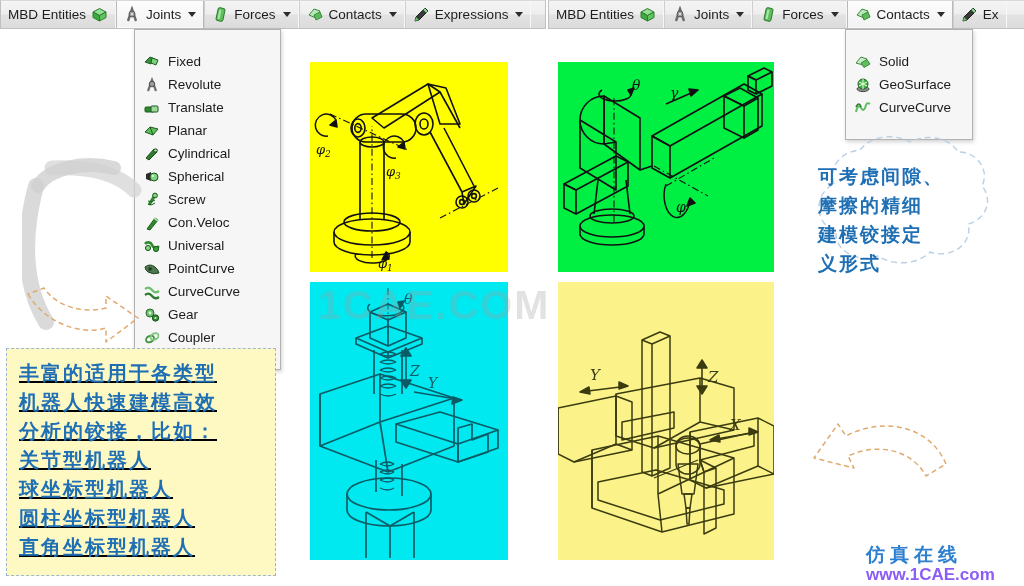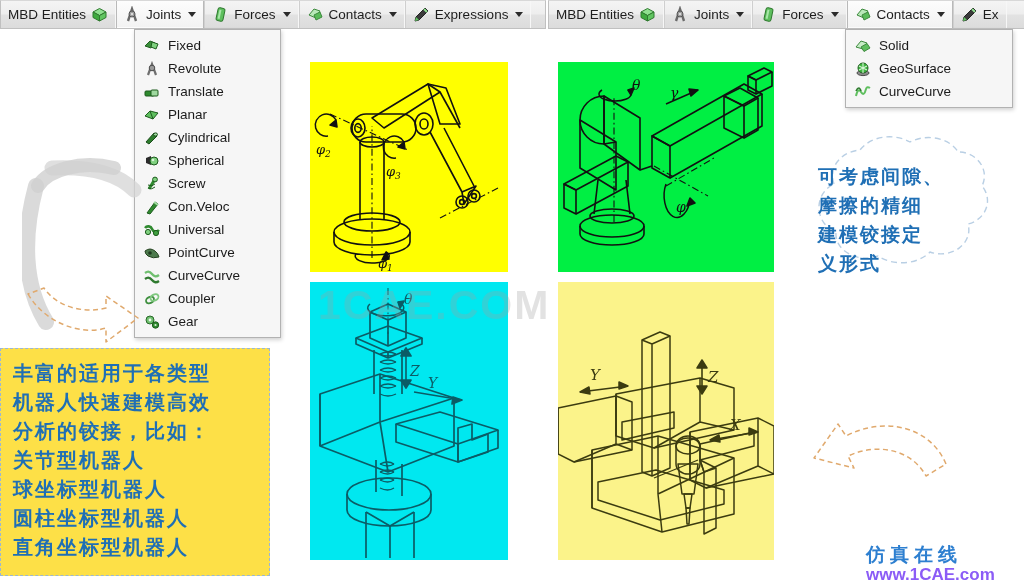--- a/index.html
+++ b/index.html
@@ -40,24 +40,24 @@
     border-top:5px solid #2b2b2b;
   }
   .ico{width:17px;height:17px;flex:0 0 17px;display:block;}
 
   
   .menu{
     position:absolute;
     background:#f6f6f6;
     border:1px solid #b2b2b2;
     box-shadow:1px 2px 4px rgba(0,0,0,.18);
-    padding:4px 0;box-sizing:border-box;
+    padding:20px 0;box-sizing:border-box;
   }
   .menu-joints{left:134px;top:29px;width:147px;}
-  .menu-contacts{left:845px;top:29px;width:168px;}
+  .menu-contacts{left:845px;top:29px;width:128px;}
   .mi{
     display:flex;align-items:center;gap:8px;
     height:23px;padding:0 9px;box-sizing:border-box;
     font-size:13.5px;color:#1b1b1b;white-space:nowrap;cursor:default;
   }
   .mi .ico{width:16px;height:16px;flex:0 0 16px;}
 
   
   .panel{position:absolute;overflow:hidden;}
   .panel svg{display:block;width:100%;height:100%;}
@@ -70,23 +70,24 @@
   .wm{
     position:absolute;left:318px;top:282px;width:560px;
     font-size:41px;font-weight:bold;letter-spacing:2px;
     color:rgba(160,160,160,.30);
     font-family:"Liberation Sans",sans-serif;
     pointer-events:none;user-select:none;
   }
 
   
   .note-box{
-    position:absolute;left:0;top:348px;width:270px;height:228px;
-    border:1px dashed #9bb7d4;background:#fde047;box-sizing:border-box;
+    position:absolute;left:6px;top:348px;width:270px;height:228px;
+    border:1px dashed #9bb7d4;background:#fef9c3;box-sizing:border-box;
     padding:10px 12px;
+    text-decoration:underline;
   }
   .note-line{
     font-family:"DejaVu Sans","Liberation Sans",sans-serif;
     font-size:20px;font-weight:bold;color:#1f6fb5;
     letter-spacing:2px;line-height:29px;white-space:nowrap;
   }
 
   .cloud{position:absolute;left:792px;top:126px;width:232px;height:190px;}
   .cloud svg{position:absolute;left:0;top:0;}
   .cloud-text{
@@ -496,34 +497,34 @@
     <div class="mi">
       <span class="ico"><svg viewBox="0 0 16 16">
             <path d="M1 5 q4 -3 7 1 q3 4 7 1" stroke="#6fbf6f" stroke-width="2.3" fill="none"></path>
             <path d="M1 11 q4 -3 7 1 q3 4 7 1" stroke="#2f7a2f" stroke-width="2.3" fill="none"></path>
           </svg></span>
       <span>CurveCurve</span>
     </div>
 
     <div class="mi">
       <span class="ico"><svg viewBox="0 0 16 16">
-            <ellipse cx="6" cy="9" rx="4.2" ry="3" fill="none" stroke="#3f8f3f" stroke-width="1.8" transform="rotate(-28 6 9)"></ellipse>
-            <ellipse cx="10.5" cy="6.5" rx="4.2" ry="3" fill="none" stroke="#7fc87f" stroke-width="1.8" transform="rotate(-28 10.5 6.5)"></ellipse>
-          </svg></span>
-      <span>Coupler</span>
-    </div>
-
-    <div class="mi">
-      <span class="ico"><svg viewBox="0 0 16 16">
             <circle cx="6" cy="6" r="4" fill="#6fc06f" stroke="#2a6a2a"></circle>
             <circle cx="6" cy="6" r="1.4" fill="#eaf7ea"></circle>
             <circle cx="11.5" cy="11" r="3.2" fill="#2f8a2f" stroke="#1c5b1c"></circle>
             <circle cx="11.5" cy="11" r="1.1" fill="#d7f0d7"></circle>
           </svg></span>
       <span>Gear</span>
+    </div>
+
+    <div class="mi">
+      <span class="ico"><svg viewBox="0 0 16 16">
+            <ellipse cx="6" cy="9" rx="4.2" ry="3" fill="none" stroke="#3f8f3f" stroke-width="1.8" transform="rotate(-28 6 9)"></ellipse>
+            <ellipse cx="10.5" cy="6.5" rx="4.2" ry="3" fill="none" stroke="#7fc87f" stroke-width="1.8" transform="rotate(-28 10.5 6.5)"></ellipse>
+          </svg></span>
+      <span>Coupler</span>
     </div>
   </div>
 
   <div class="menu menu-contacts">
 
     <div class="mi">
       <span class="ico"><svg viewBox="0 0 16 16">
             <path d="M1 9 L6 3 L12 5 L8 11z" fill="#c7ecc7" stroke="#3d8a3d"></path>
             <path d="M6 9 L12 5.5 L15 10 L9 13.5z" fill="#5fbf5f" stroke="#3d8a3d"></path>
           </svg></span>

